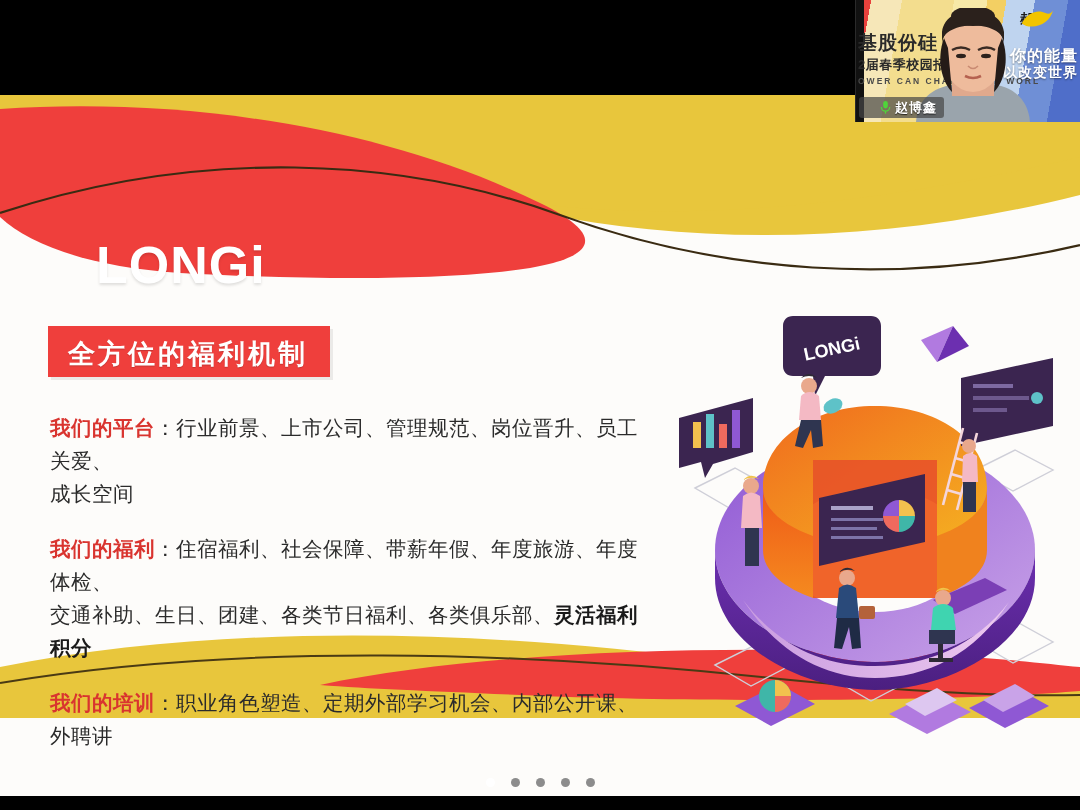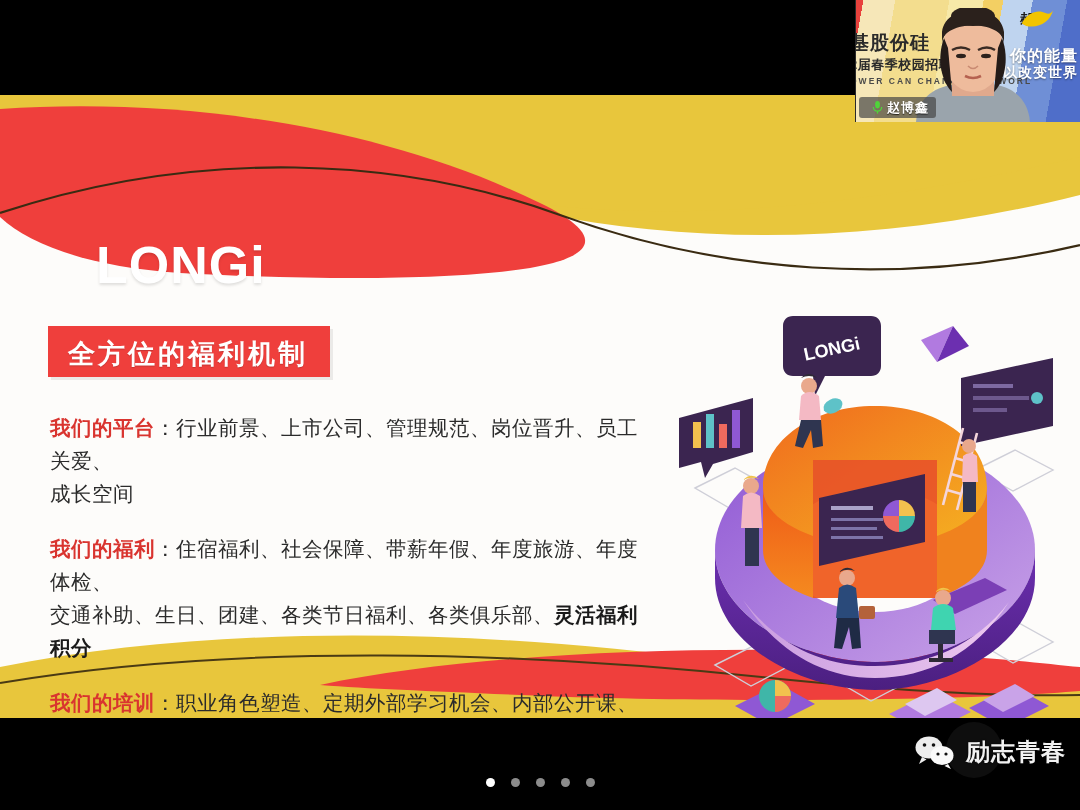--- a/index.html
+++ b/index.html
@@ -6,21 +6,21 @@
   html,body{
     width:1080px; height:810px;
     background:#000;
     font-family:"Liberation Sans","DejaVu Sans",sans-serif;
     overflow:hidden;
   }
   #screen{ position:relative; width:1080px; height:810px; background:#000; overflow:hidden; }
 
   
   #slide{
-    position:absolute; left:0; top:95px; width:1080px; height:623px;
+    position:absolute; left:0; top:95px; width:1080px; height:701px;
     background:#fdfcfa; overflow:hidden;
   }
   .slide-svg{ position:absolute; left:0; top:0; width:1080px; height:623px; }
 
   
   #title-banner{
     position:absolute; left:48px; top:231px;
     padding:15px 22px 9px 20px;
     background:#ef3f3c;
     box-shadow:3px 3px 0 rgba(0,0,0,.07);
@@ -73,21 +73,21 @@
     position:absolute; right:78px; top:722px; width:56px; height:56px;
     border-radius:50%; background:rgba(255,255,255,.055); z-index:19;
   }
 
   
   #video-overlay{
     position:absolute; left:855px; top:0; width:225px; height:122px;
     overflow:hidden; z-index:30; background:#111;
     border-left:1px solid #2a2a2a;
   }
-  #video-overlay .vbg{ position:absolute; inset:0; }
+  #video-overlay .vbg{ position:absolute; inset:0;margin-left:8px; }
   .vb-banner{
     position:absolute; left:0; top:0; width:100%; height:100%;
     background:linear-gradient(100deg,#e8413c 0 3%,#f6e7b8 3% 16%,#f3dd8e 16% 38%,#f7e9a8 38% 52%,#f3cf63 52% 60%,#bfd4ef 60% 72%,#6f8fd6 72% 86%,#4f6ec9 86% 100%);
   }
   .vb-text1{
     position:absolute; left:-6px; top:30px; font-size:19px; font-weight:bold;
     color:#2a2a2a; letter-spacing:1px; white-space:nowrap;
   }
   .vb-text2{
     position:absolute; left:-6px; top:56px; font-size:13px; font-weight:bold;
@@ -109,21 +109,21 @@
   }
   .vb-text6{
     position:absolute; right:46px; top:10px; font-size:13px; font-weight:bold;
     color:#1b1b1b; letter-spacing:1px;
   }
   .vb-bird{ position:absolute; right:26px; top:8px; width:34px; height:22px; }
   #person{ position:absolute; left:52px; top:8px; width:130px; height:114px; }
   #name-badge{
     position:absolute; left:3px; bottom:4px; height:21px;
     background:rgba(70,70,70,.70); border-radius:3px;
-    display:flex; align-items:center; gap:3px; padding:0 7px 0 12px; z-index:5;
+    display:flex; align-items:center; gap:3px; padding:0 7px 0 20px; z-index:5;
   }
   #name-badge .nm{
     color:#fff; font-size:13px; font-weight:bold; letter-spacing:1px;
     text-shadow:0 1px 1px rgba(0,0,0,.7);
   }
   #name-badge .mic{ width:13px; height:15px; }
 </style>
 </head>
 <body>
 
@@ -334,33 +334,20 @@
 
   <div id="page-dots">
     <span class="dot active"></span>
     <span class="dot"></span>
     <span class="dot"></span>
     <span class="dot"></span>
     <span class="dot"></span>
   </div>
 
   <div id="wm-ghost"></div>
-  <div id="watermark">
-    <svg width="42" height="34" viewBox="0 0 42 34">
-      <ellipse cx="15" cy="12.5" rx="13.5" ry="11" fill="#ededed"></ellipse>
-      <path d="M8 22 L5 29 L12.5 24.5 Z" fill="#ededed"></path>
-      <circle cx="10.5" cy="10" r="1.8" fill="#111"></circle>
-      <circle cx="19.5" cy="10" r="1.8" fill="#111"></circle>
-      <ellipse cx="28" cy="20.5" rx="11.5" ry="9.5" fill="#fafafa"></ellipse>
-      <path d="M34 29 L37 34 L30.5 31 Z" fill="#fafafa"></path>
-      <circle cx="24" cy="19" r="1.6" fill="#111"></circle>
-      <circle cx="32" cy="19" r="1.6" fill="#111"></circle>
-    </svg>
-    <span class="wm-text">励志青春</span>
-  </div>
 
   <div id="video-overlay">
     <div class="vbg">
       <div class="vb-banner"></div>
       <div class="vb-text1">基股份硅</div>
       <div class="vb-text2">2届春季校园招聘</div>
       <div class="vb-text3">OWER CAN CHANGE THE WORL</div>
       <div class="vb-text6">郝</div>
       <svg class="vb-bird" viewBox="0 0 40 26">
         <path d="M2,18 C10,4 22,2 30,6 C34,8 37,6 39,3 C36,14 26,22 14,22 C9,22 5,21 2,18 Z" fill="#f2c400"></path>

